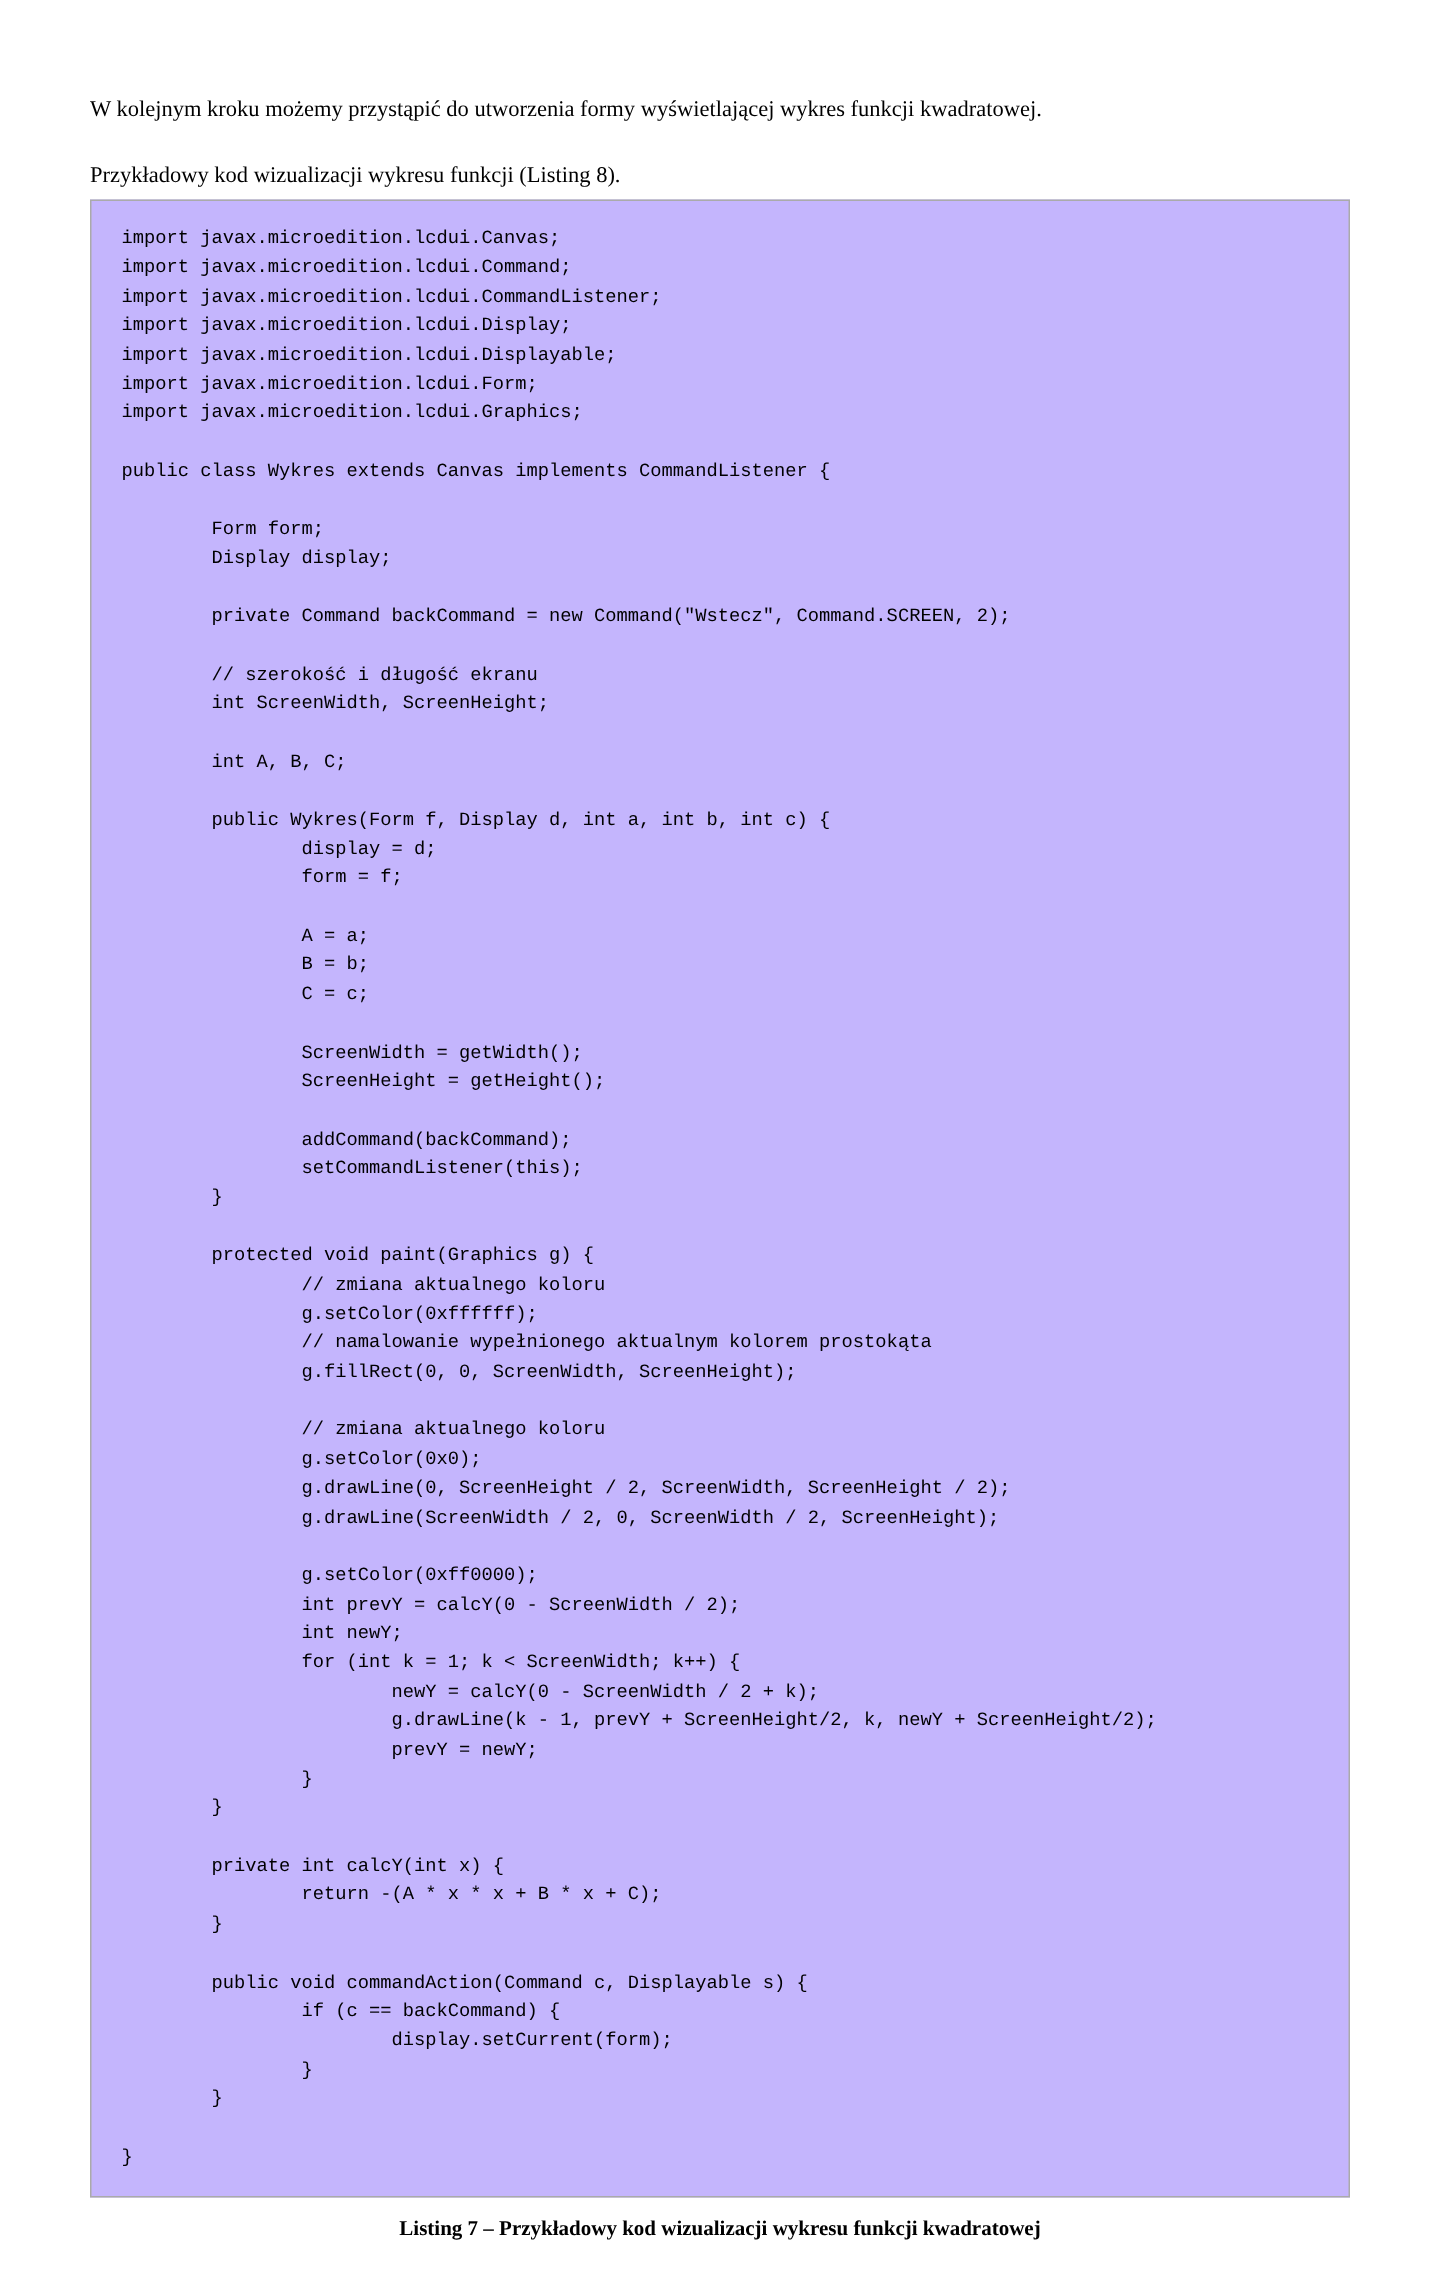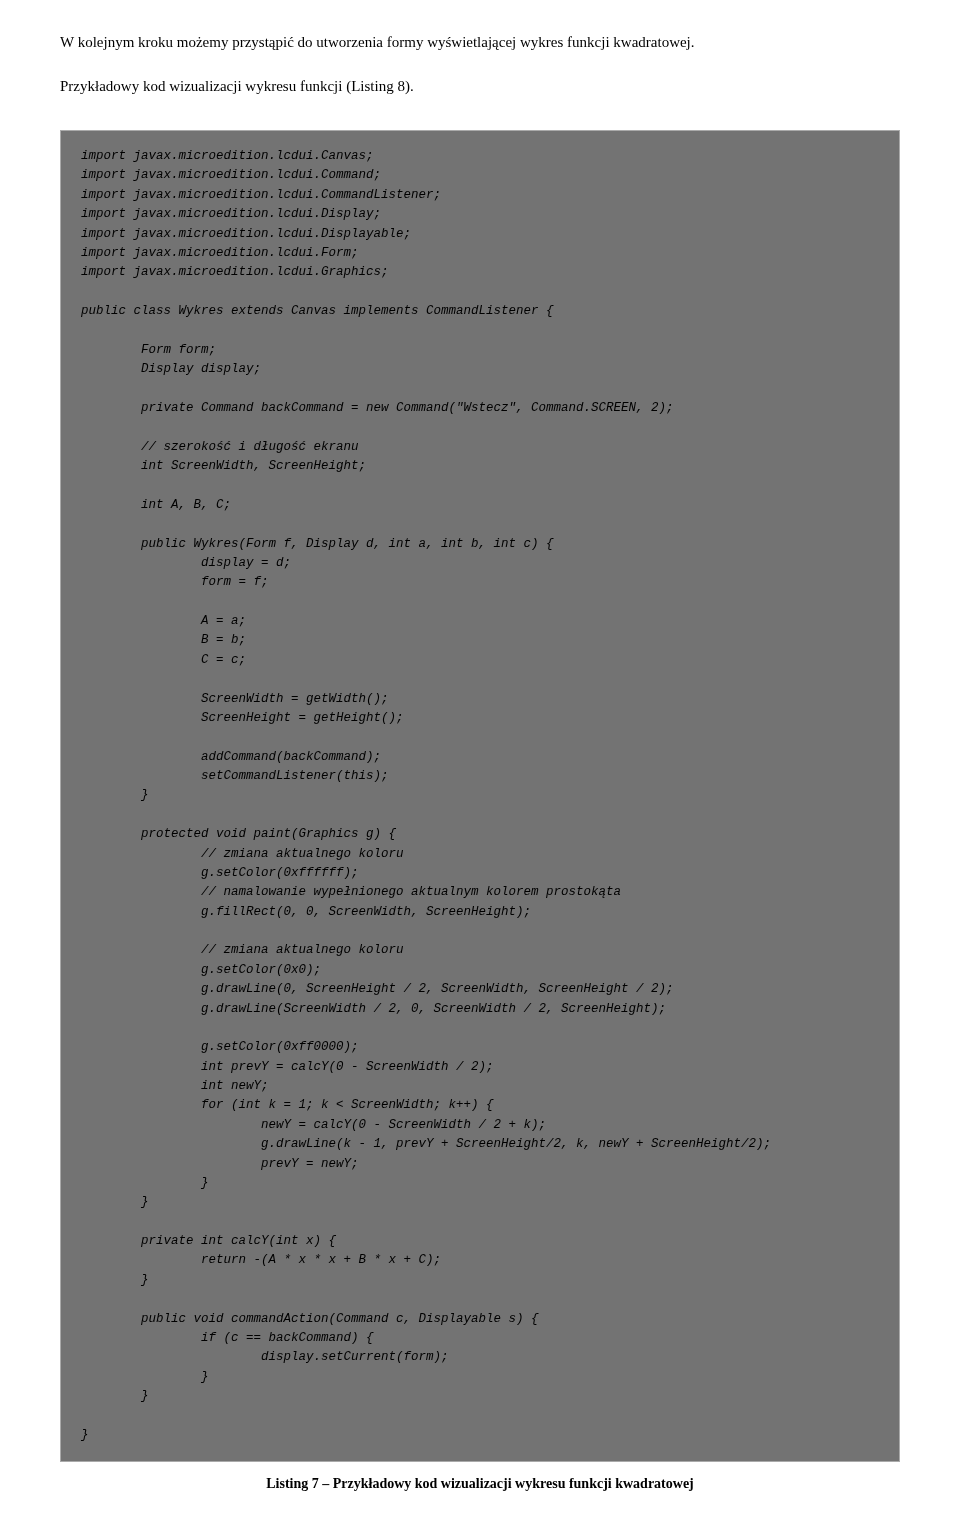--- a/index.html
+++ b/index.html
@@ -27,35 +27,35 @@
     .content-area {
       flex: 1;
       padding: 30px 60px 20px 60px;
     }
 
     .intro-text {
       font-size: 15px;
       line-height: 1.6;
       color: #000;
       margin-bottom: 20px;
+      margin-top: 31px;
     }
 
     .listing-title {
       font-size: 15px;
       line-height: 1.6;
       color: #000;
-      margin-bottom: 32px;
+      margin-bottom: 4px;
     }
 
     .code-box {
       border: 1px solid #aaa;
       padding: 16px 20px;
-      background: #737373;
+      background: #c4b5fd;
       margin-bottom: 12px;
-      font-style: italic;
     }
 
     .code-content {
       font-family: 'Courier New', Courier, monospace;
       font-size: 12.5px;
       line-height: 1.55;
       color: #000;
       white-space: pre;
     }
 

